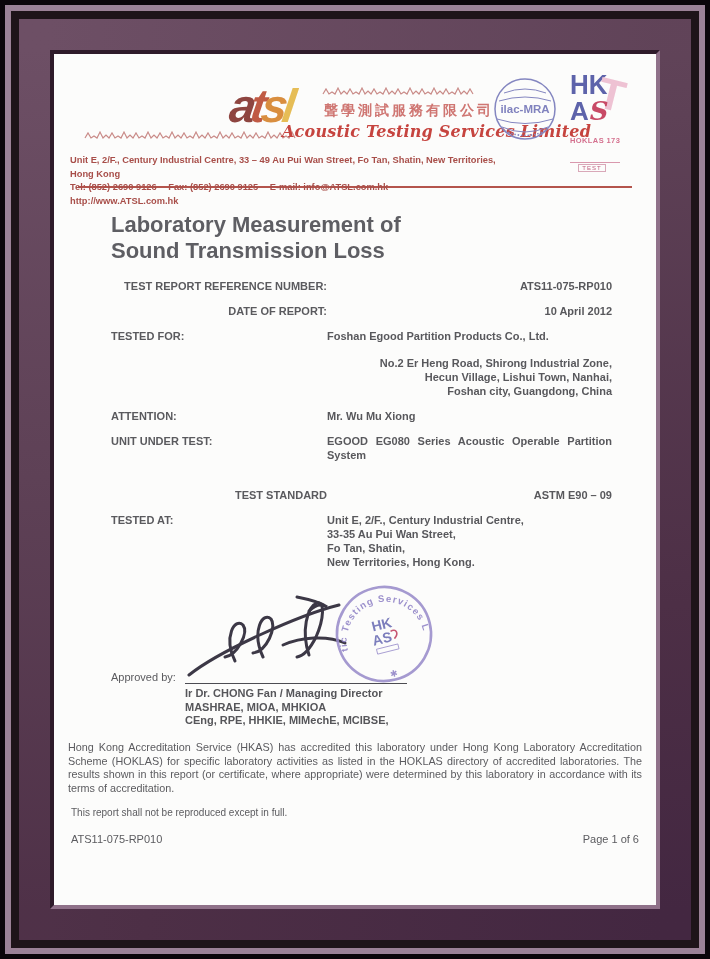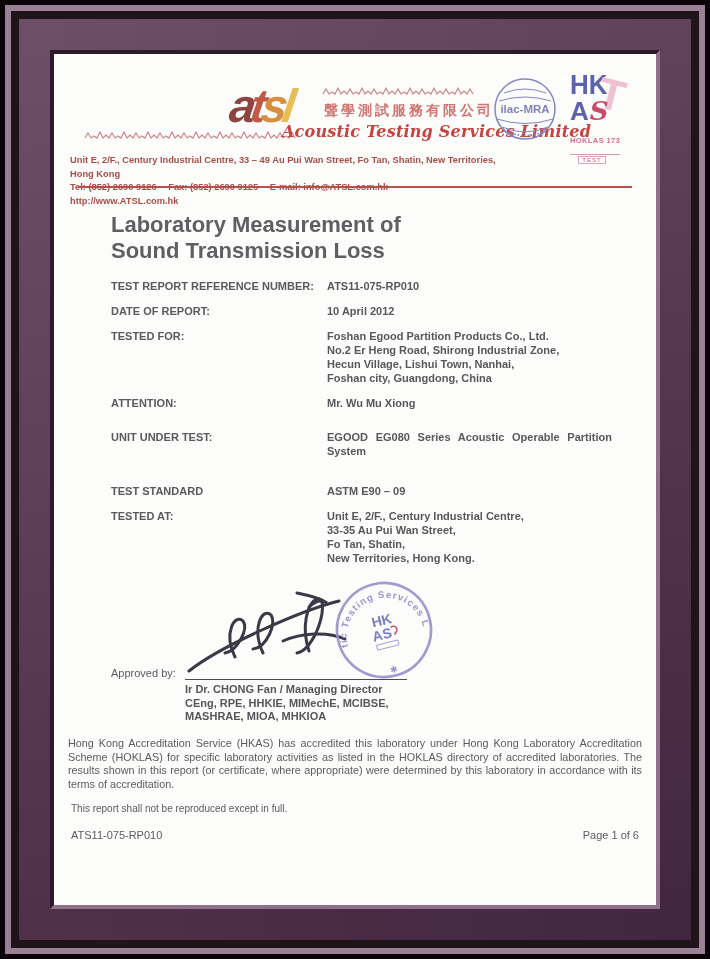--- a/index.html
+++ b/index.html
@@ -62,32 +62,32 @@
   .hdr-address{position:absolute;left:0px;top:80px;width:440px;
     font-size:9.3px;line-height:13.5px;color:#a84e49;font-weight:bold;}
   .hdr-contacts span{margin-right:9px;}
   .ilac-seal{position:absolute;left:422px;top:2px;}
   .hkas-logo{position:absolute;left:500px;top:0px;width:66px;text-align:left;}
   .hkas-rows{position:relative;height:54px;}
   .hkas-hk{font-size:26px;line-height:22px;font-weight:800;color:#5d63aa;letter-spacing:0px;transform:scaleY(1.05);display:block;}
   .hkas-a{font-size:26px;line-height:26px;font-weight:800;color:#5d63aa;}
   .hkas-s{font-family:"DejaVu Serif",serif;font-size:26px;font-weight:bold;font-style:italic;color:#c84a66;position:relative;z-index:2;margin-left:1px;}
   .hkas-t{position:absolute;left:28px;top:-4px;font-size:44px;font-weight:bold;color:#eec2d3;transform:rotate(14deg);z-index:1;}
-  .hoklas-line{margin-top:8px;font-size:7.5px;font-weight:bold;color:#d4708e;letter-spacing:0.4px;border-bottom:1px solid #d998ad;display:inline-block;padding-bottom:9px;}
+  .hoklas-line{margin-top:8px;font-size:7.5px;font-weight:bold;color:#d4708e;letter-spacing:0.4px;border-bottom:1px solid #d998ad;display:inline-block;padding-bottom:17px;}
   .test-box{display:block;width:26px;margin:1px 0 0 8px;border:1px solid #d9a8b8;font-size:6px;color:#c06080;text-align:center;letter-spacing:1px;}
   .red-rule{margin:0 24px;border-top:2px solid #b4544c;height:0;}
   
   .title{margin:24px 0 0 57px;font-size:22px;line-height:26px;font-weight:bold;color:#5e5e63;}
   
   .fields{margin:15px 44px 0 57px;}
   .frow{display:grid;grid-template-columns:216px 1fr;}
   .flabel{font-size:11px;font-weight:bold;line-height:14px;color:#5a5a5e;}
   .fvalue{font-size:11px;font-weight:bold;line-height:14px;color:#58585c;white-space:pre-line;}
   .fvalue.just{text-align:justify;text-justify:inter-word;white-space:normal;}
-  .mb11{margin-bottom:11px;} .mb13{} .mb9{margin-bottom:20px;}
+  .mb11{margin-bottom:11px;text-align:right;} .mb13{margin-bottom:13px;} .mb9{margin-bottom:11px;}
   .mb26{margin-bottom:26px;}
   
   .sig-block{position:relative;margin:30px 0 0 57px;height:134px;}
   .approved{position:absolute;left:0;top:72px;font-size:11px;color:#5a5a5e;}
   .sig-svg{position:absolute;left:68px;top:-6px;}
   .stamp{position:absolute;left:220px;top:-18px;transform:rotate(-14deg);opacity:0.88;}
   .sig-line{position:absolute;left:74px;top:84px;width:222px;border-top:1.6px solid #4c4c52;}
   .sig-name{position:absolute;left:74px;top:88px;font-size:11px;line-height:13.5px;font-weight:bold;color:#56565a;}
   
   .accred{margin:8px 14px 0;font-size:10.8px;line-height:13.6px;color:#5b5b5f;text-align:justify;}
@@ -214,22 +214,22 @@
           <text x="53" y="97" text-anchor="middle" font-size="9" fill="#8f82c6">✱</text>
           <text x="53" y="48" text-anchor="middle" font-family="Liberation Sans, sans-serif" font-size="14" font-weight="bold" fill="#6b6db4">HK</text>
           <text x="50" y="62" text-anchor="middle" font-family="Liberation Sans, sans-serif" font-size="14" font-weight="bold" fill="#6b6db4">AS</text>
           <path d="M60 52 C66 50 68 56 62 60" fill="none" stroke="#c04060" stroke-width="1.6"></path>
           <rect x="42" y="66" width="22" height="5" fill="none" stroke="#8f82c6" stroke-width="0.8"></rect>
         </svg>
         <div class="approved">Approved by:</div>
         <div class="sig-line"></div>
         <div class="sig-name">
           <div>Ir Dr. CHONG Fan / Managing Director</div>
+          <div>MASHRAE, MIOA, MHKIOA</div>
           <div>CEng, RPE, HHKIE, MIMechE, MCIBSE,</div>
-          <div>MASHRAE, MIOA, MHKIOA</div>
         </div>
       </div>
 
       <div class="accred">Hong Kong Accreditation Service (HKAS) has accredited this laboratory under Hong Kong Laboratory Accreditation Scheme (HOKLAS) for specific laboratory activities as listed in the HOKLAS directory of accredited laboratories. The results shown in this report (or certificate, where appropriate) were determined by this laboratory in accordance with its terms of accreditation.</div>
       <div class="repro">This report shall not be reproduced except in full.</div>
       <div class="bottom-row">
         <span>ATS11-075-RP010</span>
         <span>Page 1 of 6</span>
       </div>
 

